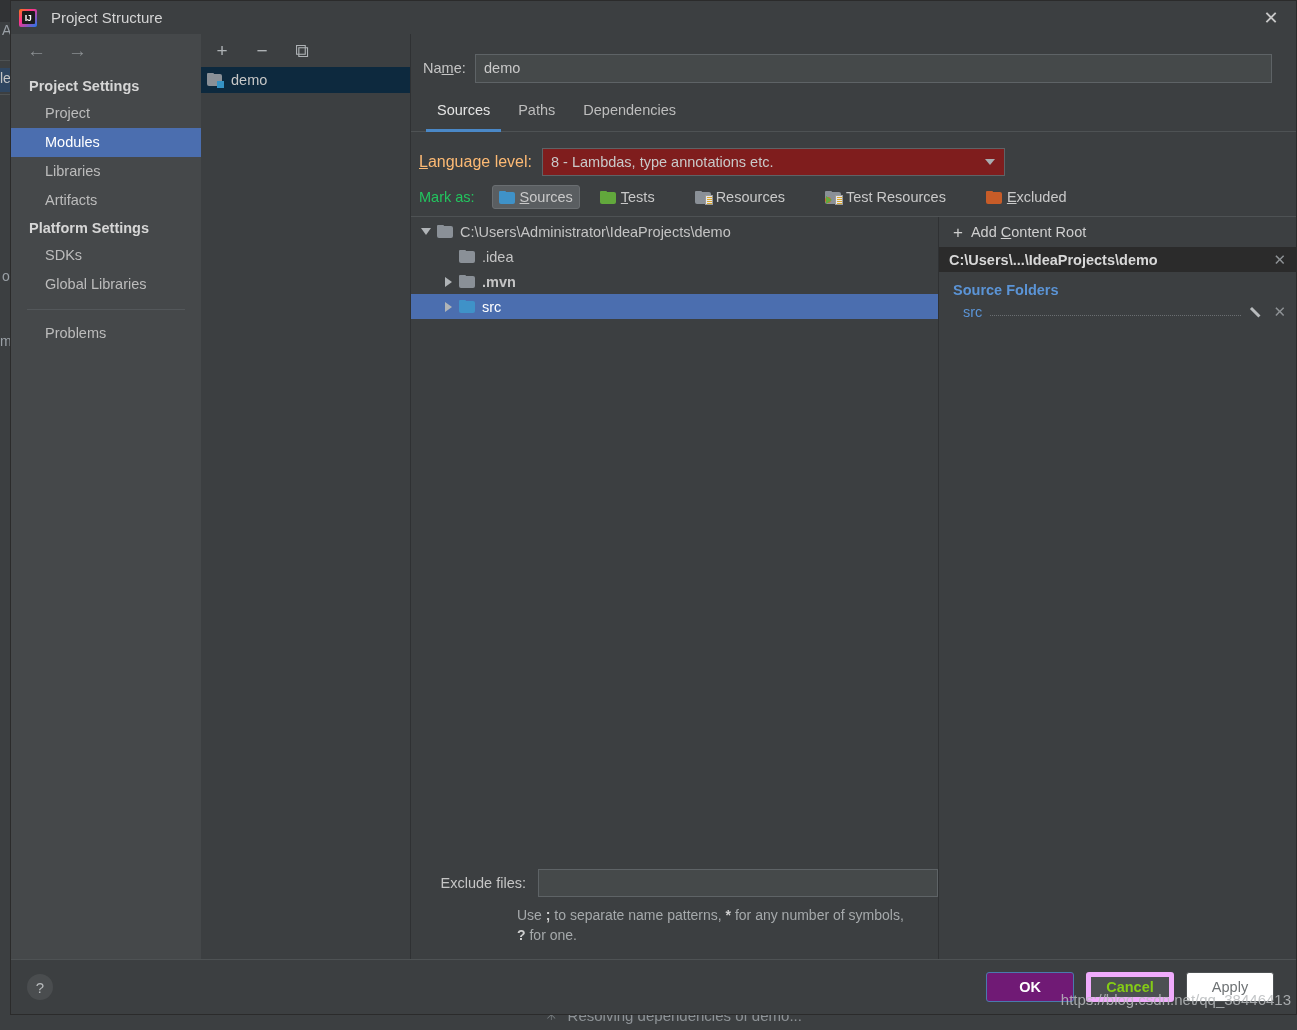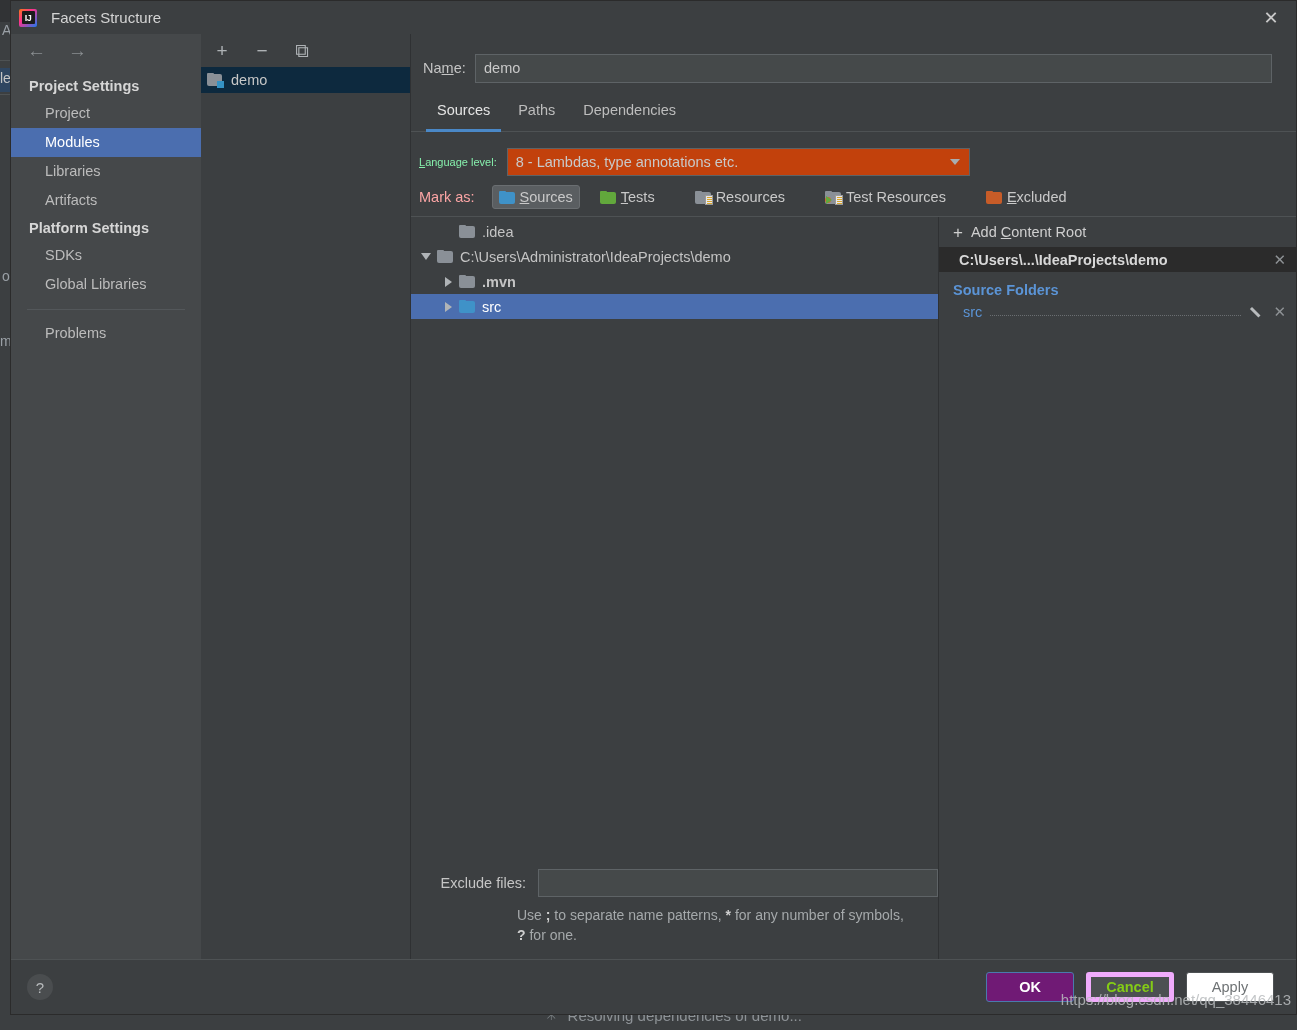--- a/index.html
+++ b/index.html
@@ -255,24 +255,24 @@
     height: 3px;
     background: #4a88c7;
   }
 
   
   #lang-row {
     display: flex; align-items: center;
     padding: 14px 0 0 8px;
     flex: 0 0 46px;
   }
-  #lang-label { font-size: 11px; color: #86efac; margin-right: 10px; }
+  #lang-label { font-size: 16px; color: #fdba74; margin-right: 10px; }
   #lang-select {
     width: 463px; height: 28px;
-    background: #c2410c;
+    background: #7f1d1d;
     border: 1px solid #5e6366;
     display: flex; align-items: center;
     padding: 0 8px;
     font-size: 14.5px;
     color: #c9c9c9;
     position: relative;
     cursor: pointer;
   }
   #lang-arrow {
     position: absolute; right: 9px; top: 50%;
@@ -283,21 +283,21 @@
     border-top: 6px solid #a9adb0;
   }
 
   
   #markas-row {
     display: flex; align-items: center;
     padding-left: 8px;
     flex: 0 0 38px;
     gap: 0px;
   }
-  #markas-label { font-size: 14.5px; color: #fca5a5; margin-right: 17px; }
+  #markas-label { font-size: 14.5px; color: #22c55e; margin-right: 17px; }
   .mark-btn {
     display: flex; align-items: center;
     gap: 5px;
     padding: 4px 20px;
     font-size: 14.5px;
     color: #c9c9c9;
     cursor: pointer;
     border-radius: 3px;
   }
   .mark-btn.pressed {
@@ -436,21 +436,21 @@
     cursor: pointer;
   }
   #add-content-root .plus {
     font-size: 17px; color: #cfcfcf;
     margin-right: 8px; line-height: 1;
   }
   #content-root-bar {
     height: 25px;
     background: #2b2b2b;
     display: flex; align-items: center;
-    padding: 0 8px 0 20px;
+    padding: 0 8px 0 10px;
     justify-content: space-between;
   }
   #content-root-path {
     font-size: 14.5px; font-weight: bold; color: #d8d8d8;
   }
   .x-icon {
     color: #8e9295; font-size: 15px; cursor: pointer;
     padding: 0 2px;
   }
   #source-folders-title {
@@ -570,21 +570,21 @@
   <div id="bg-status">
     <span class="spin">✳</span>
     <span>Resolving dependencies of demo...</span>
   </div>
 </div>
 
 <div id="dialog">
 
   <div id="titlebar">
     <div id="app-icon"></div>
-    <div id="title-text">Facets Structure</div>
+    <div id="title-text">Project Structure</div>
     <div id="close-btn">✕</div>
   </div>
 
   <div id="body">
 
     <div id="sidebar">
       <div id="nav-arrows">
         <span class="nav-arrow">←</span>
         <span class="nav-arrow">→</span>
       </div>
@@ -687,38 +687,38 @@
             </span>
           <span><span class="ul">E</span>xcluded</span>
         </div>
       </div>
 
       <div id="trees">
 
         <div id="tree-left">
           <div id="tree-nodes">
 
-            <div class="tnode" style="padding-left:26px;">
-              <span class="arrow-cell"></span>
-              <span class="folder f-gray">
-                  <span class="tab-top"></span>
-                  <span class="back"></span>
-                </span>
-              <span>.idea</span>
-            </div>
-
             <div class="tnode" style="padding-left:4px;">
               <span class="arrow-cell">
                   <span class="arrow-down"></span>
                 </span>
               <span class="folder f-gray">
                   <span class="tab-top"></span>
                   <span class="back"></span>
                 </span>
               <span>C:\Users\Administrator\IdeaProjects\demo</span>
+            </div>
+
+            <div class="tnode" style="padding-left:26px;">
+              <span class="arrow-cell"></span>
+              <span class="folder f-gray">
+                  <span class="tab-top"></span>
+                  <span class="back"></span>
+                </span>
+              <span>.idea</span>
             </div>
 
             <div class="tnode" style="padding-left:26px;font-weight:bold;">
               <span class="arrow-cell">
                   <span class="arrow-right"></span>
                 </span>
               <span class="folder f-gray">
                   <span class="tab-top"></span>
                   <span class="back"></span>
                 </span>

